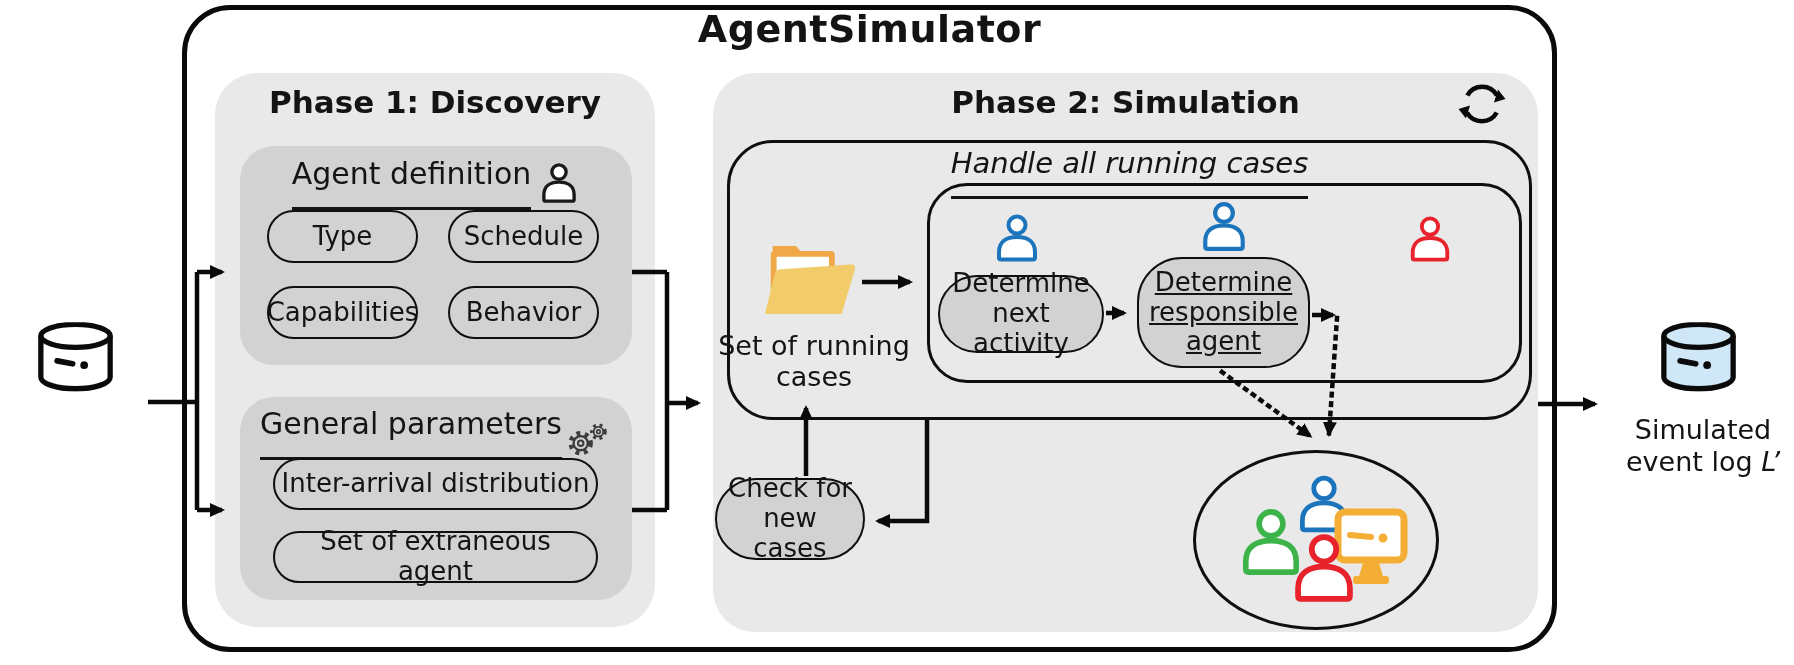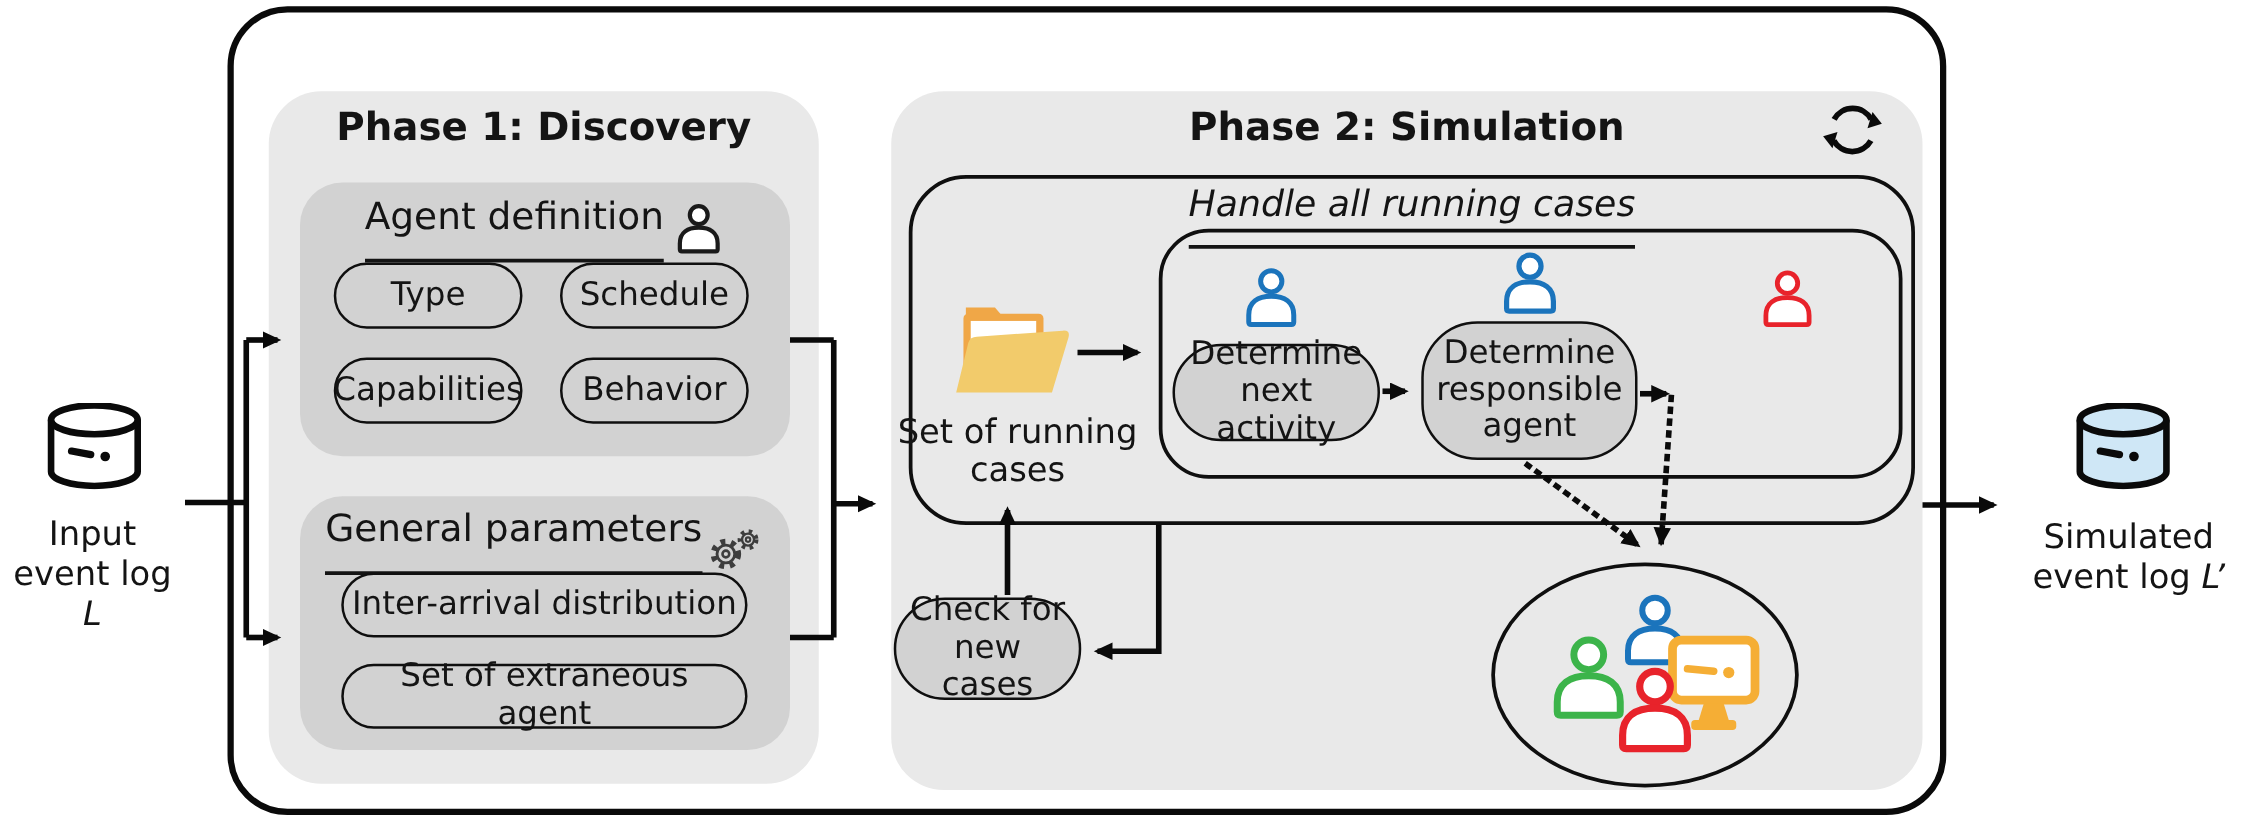--- a/index.html
+++ b/index.html
@@ -45,20 +45,21 @@
       <ellipse cx="40" cy="14" rx="36" ry="12" fill="var(--db-fill,#ffffff)" stroke="#0a0a0a" stroke-width="5.5"></ellipse>
       <path d="M21 40 L37 43" stroke="#0a0a0a" stroke-width="6" stroke-linecap="round" fill="none"></path>
       <circle cx="49" cy="44.5" r="4" fill="#0a0a0a"></circle>
     </symbol>
   </defs>
 </svg>
 
 <div class="canvas">
 
   <div class="abs outer-box" style="left:182px;top:5px;width:1375px;height:647px;"></div>
+  <div class="abs main-title" style="left:182px;top:7px;width:1375px;">AgentSimulator</div>
 
   <div class="abs phase-box" style="left:215px;top:73px;width:440px;height:554px;"></div>
   <div class="abs phase-title" style="left:215px;top:84px;width:440px;">Phase 1: Discovery</div>
 
   <div class="abs sub-box" style="left:240px;top:146px;width:392px;height:219px;"></div>
   <div class="abs sec-row" style="left:240px;top:156px;width:392px;">
     <span class="sec-title u">Agent definition</span>
     <svg class="icon" width="42" height="46" viewBox="0 0 100 100" style="color:#1a1a1a">
         <use href="#sym-person"></use>
       </svg>
@@ -117,21 +118,21 @@
       <use href="#sym-person"></use>
     </svg>
   <svg class="abs icon" style="left:1198px;top:197px;color:var(--blue,#1b74bc);" width="52" height="59" viewBox="0 0 100 100">
       <use href="#sym-person"></use>
     </svg>
   <svg class="abs icon" style="left:1406px;top:211px;color:var(--red,#e8232b);" width="48" height="56" viewBox="0 0 100 100">
       <use href="#sym-person"></use>
     </svg>
 
   <div class="abs pill" style="left:938px;top:275px;width:166px;height:78px;border-radius:39px;">Determine next activity</div>
-  <div class="abs pill" style="left:1137px;top:257px;width:173px;height:111px;border-radius:45px;">Determine responsible agent</div>
+  <div class="abs pill" style="left:1137px;top:257px;width:173px;height:111px;border-radius:45px;text-decoration:underline;">Determine responsible agent</div>
 
   <div class="abs pill" style="left:715px;top:478px;width:150px;height:82px;border-radius:41px;">Check for new cases</div>
 
   <div class="abs" style="left:1193px;top:450px;width:246px;height:180px;border:3px solid #0f0f0f;border-radius:50%;"></div>
   <svg class="abs icon" style="left:1294px;top:460px;color:var(--blue,#1b74bc);" width="60" height="88" viewBox="0 0 100 100">
       <use href="#sym-person"></use>
     </svg>
   <svg class="abs icon" style="left:1334px;top:508px;" width="74" height="82" viewBox="0 0 74 82">
     <rect x="4" y="4" width="66" height="48" rx="7" fill="#ffffff" stroke="var(--orange,#f5ae35)" stroke-width="7"></rect>
     <path d="M16 27 L37 29" stroke="var(--orange,#f5ae35)" stroke-width="6" stroke-linecap="round" fill="none"></path>
@@ -142,24 +143,20 @@
   <svg class="abs icon" style="left:1236px;top:498px;color:var(--green,#3cb44a);" width="70" height="88" viewBox="0 0 100 100">
       <use href="#sym-person"></use>
     </svg>
   <svg class="abs icon" style="left:1288px;top:522px;color:var(--red,#e8232b);" width="72" height="92" viewBox="0 0 100 100">
       <use href="#sym-person"></use>
     </svg>
 
   <svg class="abs icon" style="left:37px;top:322px;--db-fill:#ffffff;" width="77" height="70" viewBox="0 0 80 72">
       <use href="#sym-db"></use>
     </svg>
-  <div class="abs lbl" style="left:0px;top:412px;width:148px;">
-    <span>Input</span><br>
-    <span>event log </span><i>L</i>
-  </div>
 
   <svg class="abs icon" style="left:1660px;top:322px;--db-fill:var(--db-blue,#cfe7f6);" width="77" height="70" viewBox="0 0 80 72">
       <use href="#sym-db"></use>
     </svg>
   <div class="abs lbl" style="left:1612px;top:414px;width:182px;">
     <span>Simulated</span><br>
     <span>event log </span><i>L’</i>
   </div>
 
   <svg class="abs connectors" width="1794" height="665" viewBox="0 0 1794 665" style="left:0;top:0;">

